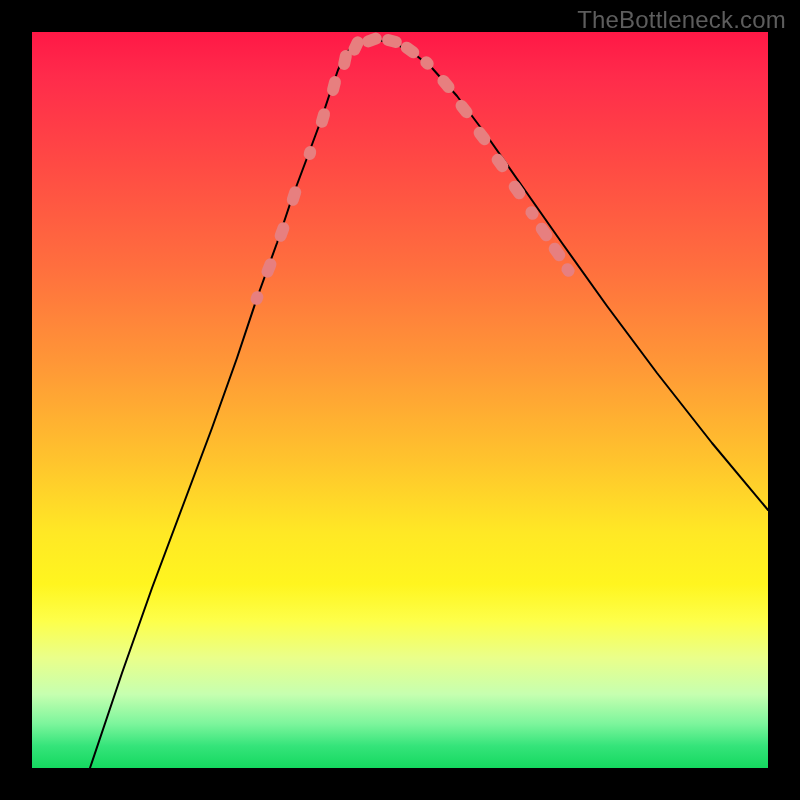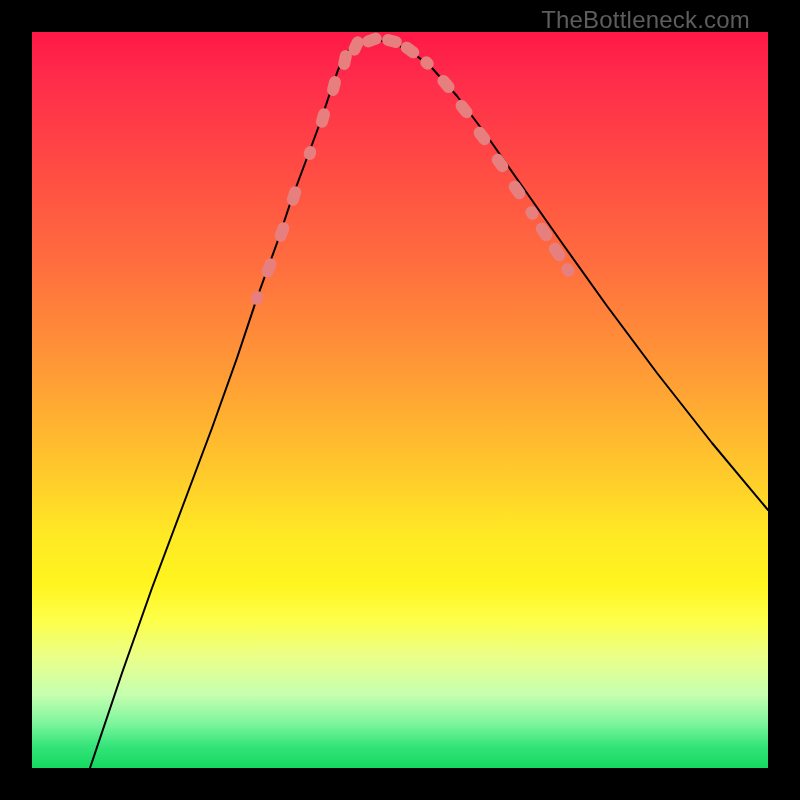--- a/index.html
+++ b/index.html
@@ -11,20 +11,21 @@
     overflow: hidden;
     font-family: Arial, Helvetica, sans-serif;
   }
   .frame {
     position: absolute;
     top: 0;
     left: 0;
     width: 764px;
     height: 800px;
     background: #000;
+    padding-left: 36px;
   }
   .plot {
     position: absolute;
     top: 32px;
     left: 32px;
     width: 736px;
     height: 736px;
     
     background: linear-gradient(
       to bottom,

